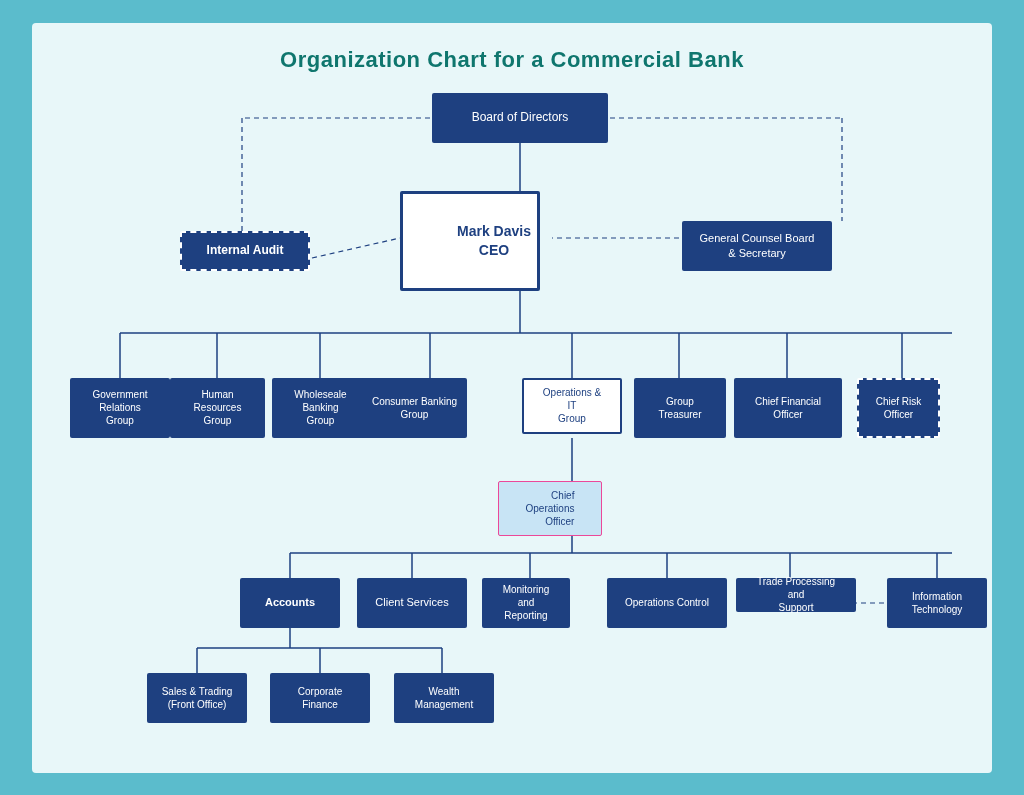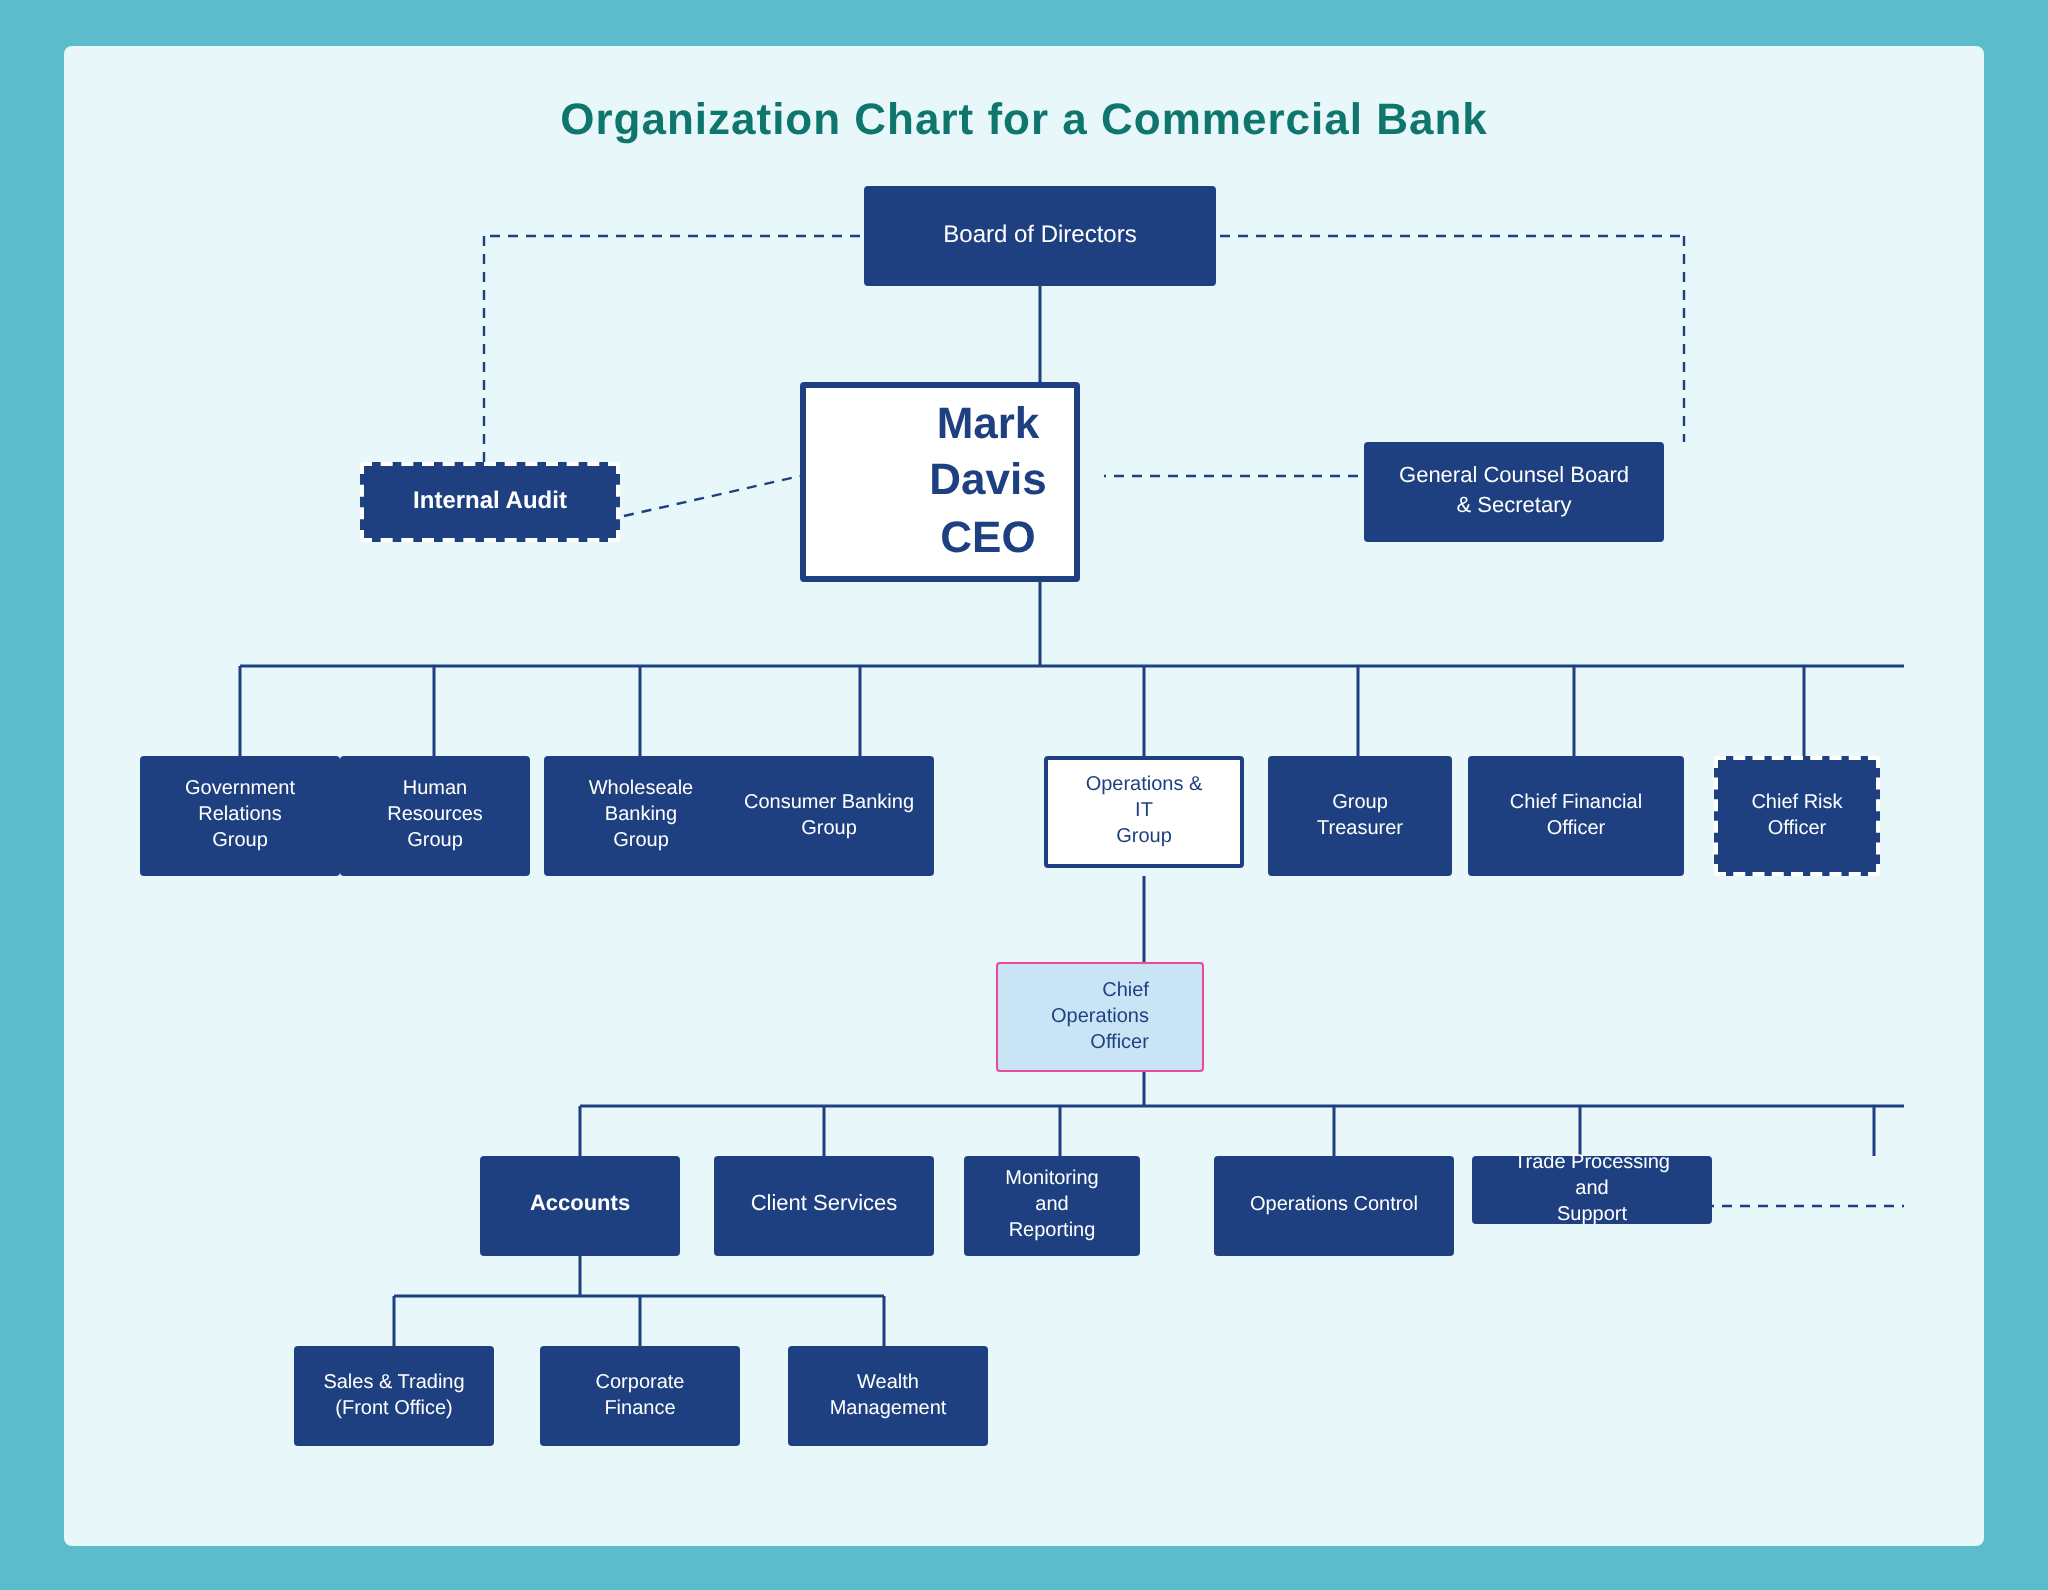--- a/index.html
+++ b/index.html
@@ -135,21 +135,21 @@
     </svg>
 
     <div class="node node-dark" style="left:390px;top:10px;width:176px;height:50px;font-size:12px;">
       <span>Board of Directors</span>
     </div>
 
     <div class="node node-dashed" style="left:138px;top:148px;width:130px;height:40px;font-weight:bold;font-size:12px;">
       <span>Internal Audit</span>
     </div>
 
-    <div class="node node-light" style="left:358px;top:108px;width:140px;height:100px;font-size:22px;font-weight:bold;border-width:3px;padding-left:48px;">
+    <div class="node node-light" style="left:358px;top:108px;width:140px;height:100px;font-size:14px;font-weight:bold;border-width:3px;padding-left:48px;">
       <span style="white-space:pre-line;">Mark Davis
 CEO</span>
     </div>
 
     <div class="node node-dark" style="left:640px;top:138px;width:150px;height:50px;font-size:11px;">
       <span style="white-space:pre-line;">General Counsel Board
 &amp; Secretary</span>
     </div>
 
     <div class="node node-dark" style="left:28px;top:295px;width:100px;height:60px;font-size:10px;">
@@ -219,20 +219,24 @@
     <div class="node node-dark" style="left:565px;top:495px;width:120px;height:50px;font-size:10px;">
       <span>Operations Control</span>
     </div>
 
     <div class="node node-dark" style="left:694px;top:495px;width:120px;height:34px;font-size:10px;">
       <span style="white-space:pre-line;">Trade Processing
 and
 Support</span>
     </div>
 
+    <div class="node node-dark" style="left:845px;top:495px;width:100px;height:50px;font-size:10px;">
+      <span style="white-space:pre-line;">Information
+Technology</span>
+    </div>
 
     <div class="node node-dark" style="left:105px;top:590px;width:100px;height:50px;font-size:10px;">
       <span style="white-space:pre-line;">Sales &amp; Trading
 (Front Office)</span>
     </div>
 
     <div class="node node-dark" style="left:228px;top:590px;width:100px;height:50px;font-size:10px;">
       <span style="white-space:pre-line;">Corporate
 Finance</span>
     </div>

